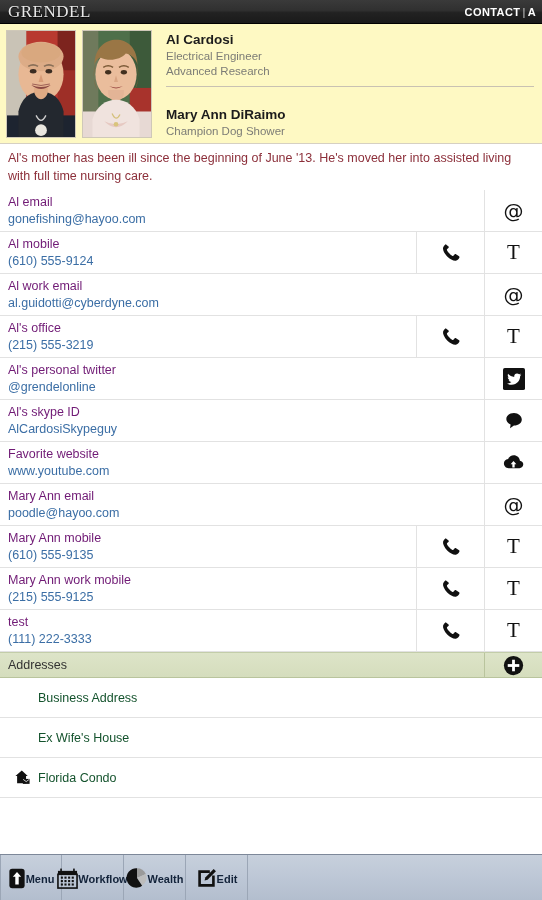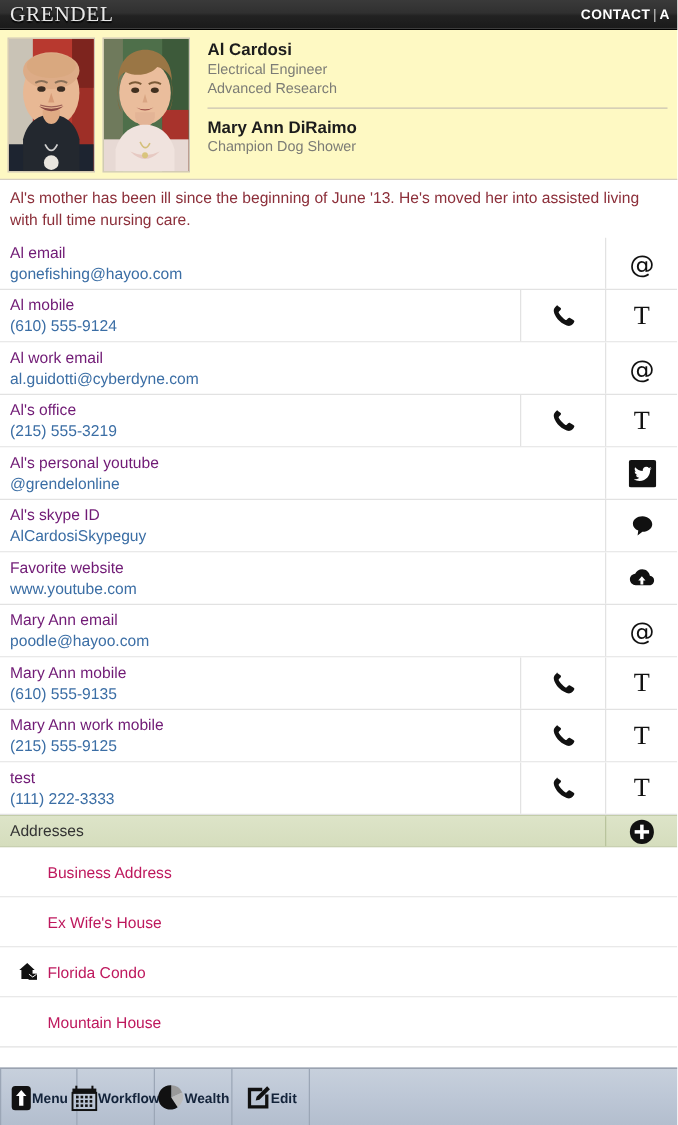--- a/index.html
+++ b/index.html
@@ -46,21 +46,21 @@
     width: 70px; height: 108px;
     margin-right: 6px;
     border: 1px solid #cfc8b8;
     overflow: hidden;
     flex: 0 0 70px;
     position: relative;
   }
   .photo svg { display: block; width: 100%; height: 100%; }
   .people { flex: 1 1 auto; padding-left: 8px; padding-top: 2px; min-width: 0; }
   .person { padding-bottom: 3px; }
-  .person + .person { border-top: 1px solid #c9c2b2; padding-top: 7px; margin-top: 4px; }
+  .person + .person { border-top: 1px solid #c9c2b2; padding-top: 20px; margin-top: 4px; }
   .p-name { font-size: 13.5px; font-weight: bold; color: #1c1c1c; line-height: 1.25; }
   .p-line { font-size: 11.5px; color: #7c7c76; line-height: 1.3; }
 
   
   .note {
     flex: 0 0 46px; height: 46px;
     background: #ffffff;
     color: #8c2f3a;
     font-size: 12.5px; line-height: 1.45;
     padding: 5px 8px 4px 8px;
@@ -111,21 +111,21 @@
   .row.noact1 .act2 { border-left: 1px solid #e2e2e2; }
 
   .addr-row {
     display: flex; align-items: center;
     height: 40px;
     border-bottom: 1px solid #e2e2e2;
     background: #fff;
     padding-left: 8px;
   }
   .addr-icon { width: 28px; flex: 0 0 28px; display: flex; align-items: center; justify-content: center; }
-  .addr-label { font-size: 12.5px; color: #be185d; padding-left: 2px; }
+  .addr-label { font-size: 12.5px; color: #14532d; padding-left: 2px; }
 
   
   .gl { display: inline-flex; align-items: center; justify-content: center; line-height: 1; }
   .at { font-family: "DejaVu Sans", sans-serif; font-size: 20px; color: #111; }
   .tt { font-family: "Liberation Serif", serif; font-size: 21px; color: #111; }
 
   
   .toolbar {
     flex: 0 0 46px; height: 46px;
     background: linear-gradient(to bottom, #c7d0dc 0%, #bdc7d6 50%, #b3bece 100%);
@@ -274,21 +274,21 @@
           </svg>
         </span>
       </div>
       <div class="act2">
         <span class="gl tt">T</span>
       </div>
     </div>
 
     <div class="row noact1">
       <div class="labels">
-        <div class="lbl">Al's personal youtube</div>
+        <div class="lbl">Al's personal twitter</div>
         <div class="val">@grendelonline</div>
       </div>
       <div class="act2">
         <span class="gl">
           <svg width="22" height="22" viewBox="0 0 24 24" aria-hidden="true">
             <rect x="0" y="0" width="24" height="24" rx="2" fill="#111"></rect>
             <path d="M20 7.4c-.6.3-1.2.4-1.8.5.6-.4 1.1-1 1.4-1.8-.6.4-1.3.6-2 .8-.6-.6-1.4-1-2.3-1-1.8 0-3.1 1.4-3.1 3.1 0 .2 0 .5.1.7C9.6 9.6 7.2 8.3 5.6 6.3c-.3.5-.4 1-.4 1.6 0 1.1.5 2 1.4 2.6-.5 0-1-.2-1.4-.4 0 1.5 1.1 2.8 2.5 3.1-.3.1-.6.1-.9.1-.2 0-.4 0-.6-.1.4 1.3 1.6 2.2 3 2.2-1.1.9-2.5 1.4-4 1.4h-.8c1.5.9 3.2 1.5 5 1.5 6 0 9.3-5 9.3-9.3v-.4c.6-.5 1.2-1 1.3-1.2z" fill="#fff"></path>
           </svg>
         </span>
       </div>
@@ -413,24 +413,20 @@
           <svg width="17" height="17" viewBox="0 0 24 24" aria-hidden="true">
             <path d="M11 2 L2 10 h2.4 v10 H17 V10 h2.4 Z" fill="#111"></path>
             <rect x="12.5" y="14" width="9.5" height="7" fill="#111"></rect>
             <path d="M12.9 14.6 l4.35 3.2 l4.35 -3.2" fill="none" stroke="#fff" stroke-width="1.1"></path>
           </svg>
         </span>
       </div>
       <div class="addr-label">Florida Condo</div>
     </div>
 
-    <div class="addr-row">
-      <div class="addr-icon"></div>
-      <div class="addr-label">Mountain House</div>
-    </div>
 
   </div>
 
   <div class="toolbar">
 
     <div class="tb-item">
       <div class="tb-icon">
         <svg width="18" height="21" viewBox="0 0 18 22" aria-hidden="true">
           <rect x="1" y="0.8" width="16" height="20.4" rx="3" fill="#111"></rect>
           <path d="M9 4.2 L13.4 9.2 H10.8 V17.4 H7.2 V9.2 H4.6 Z" fill="#fff"></path>

